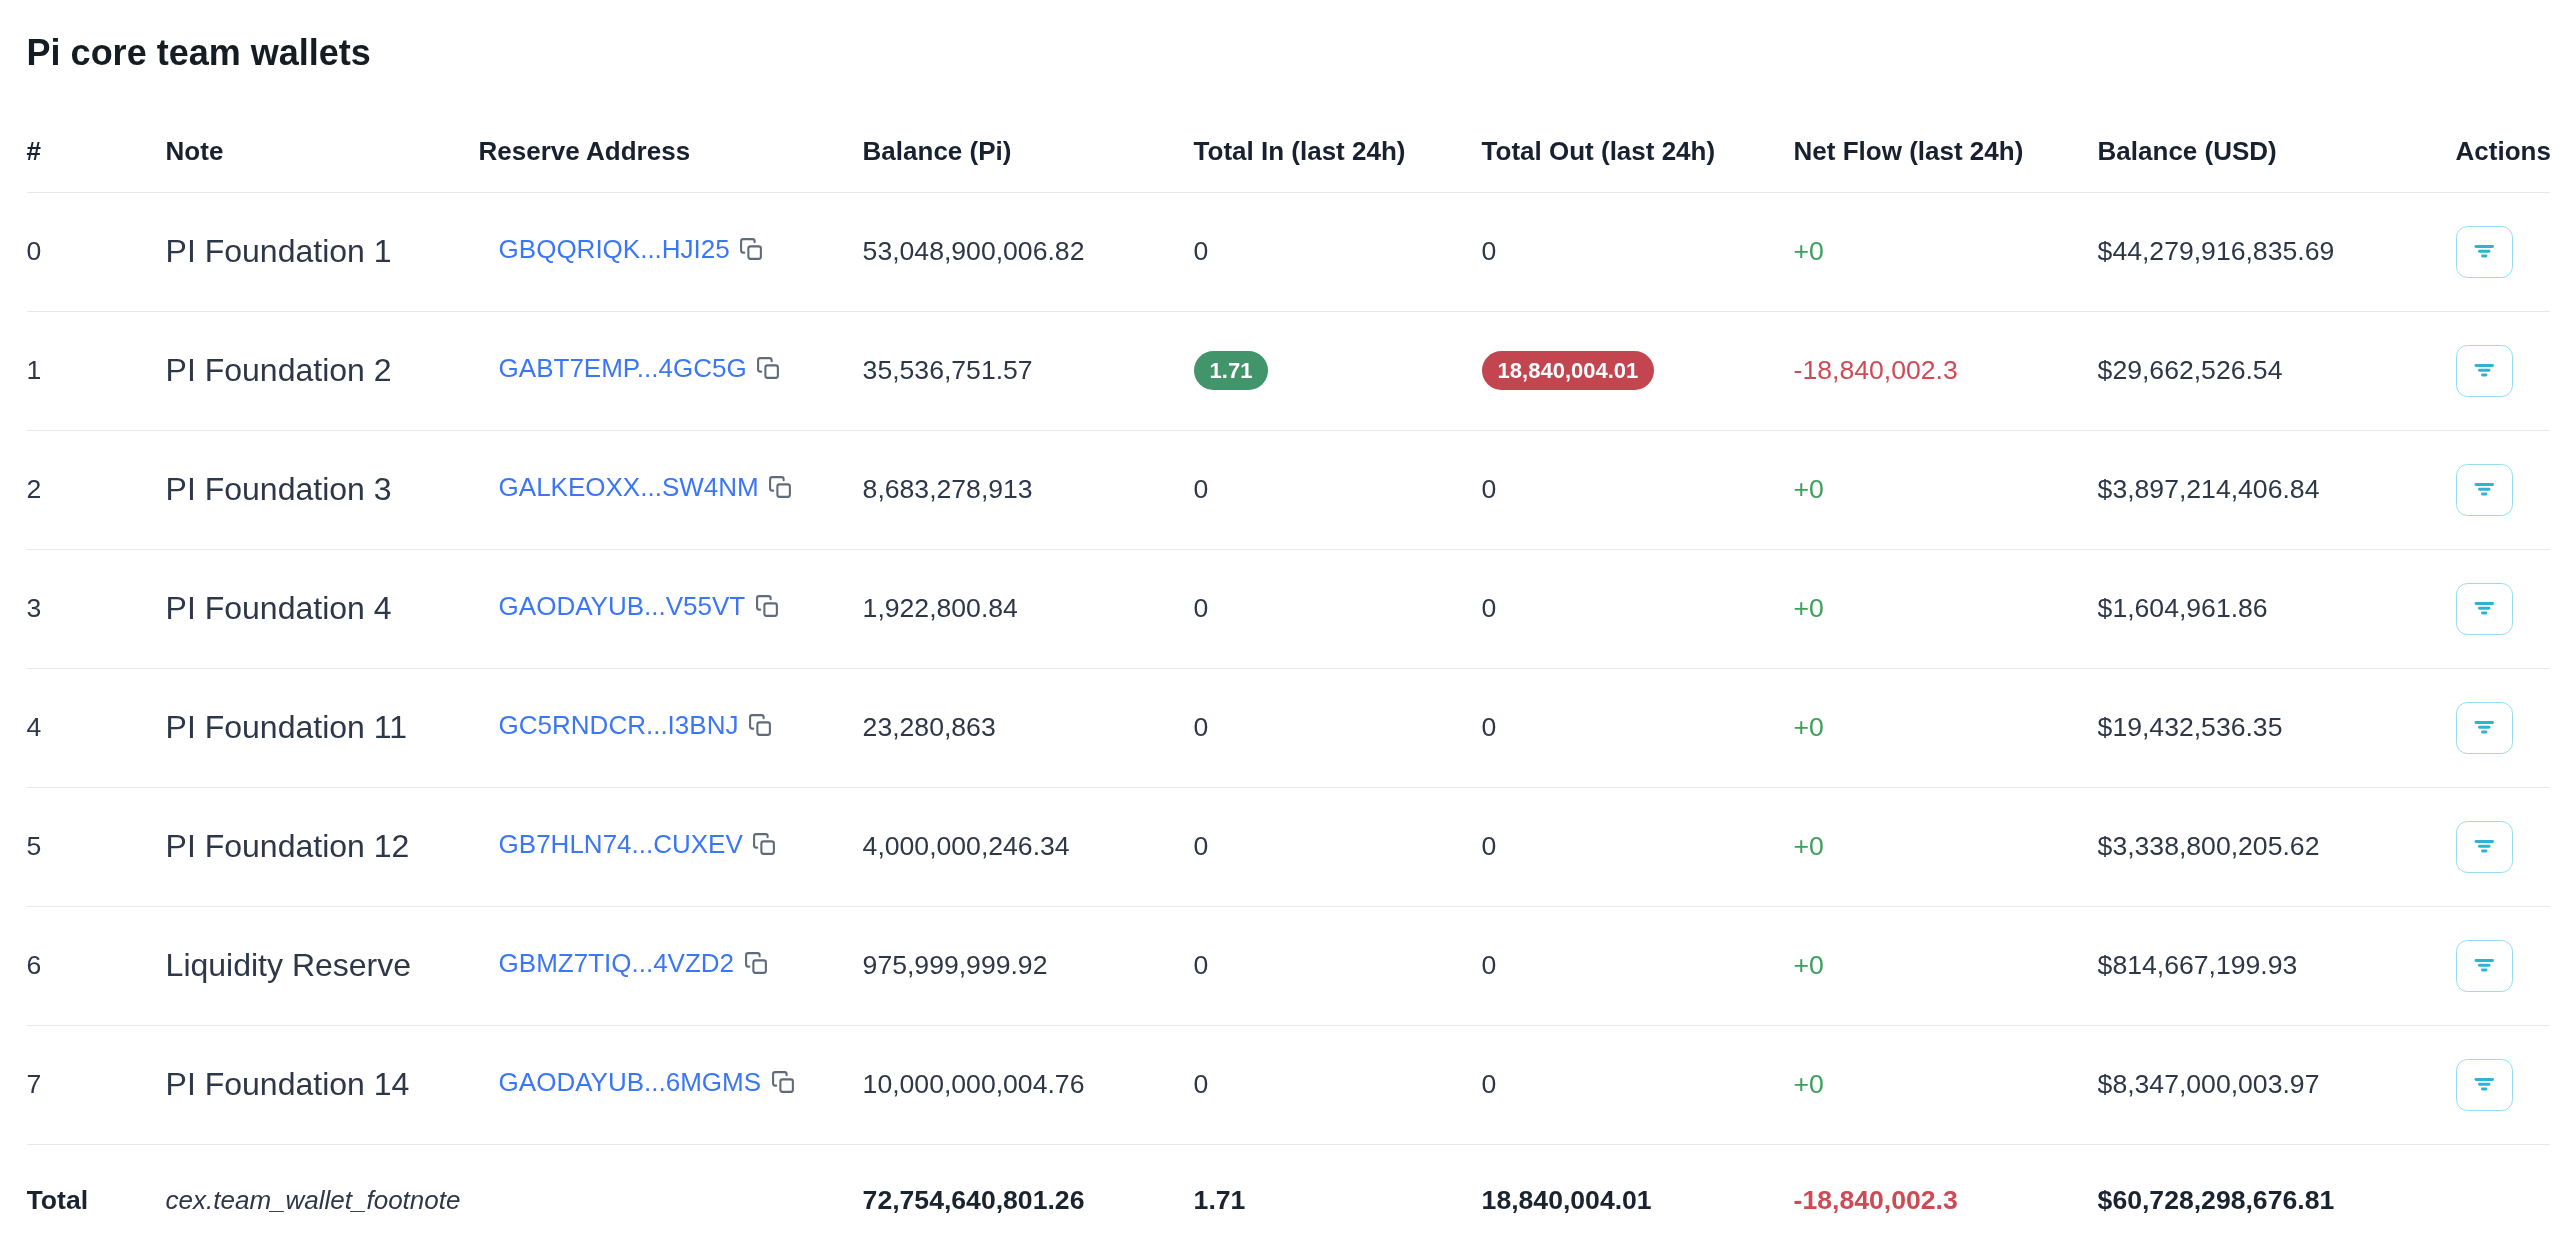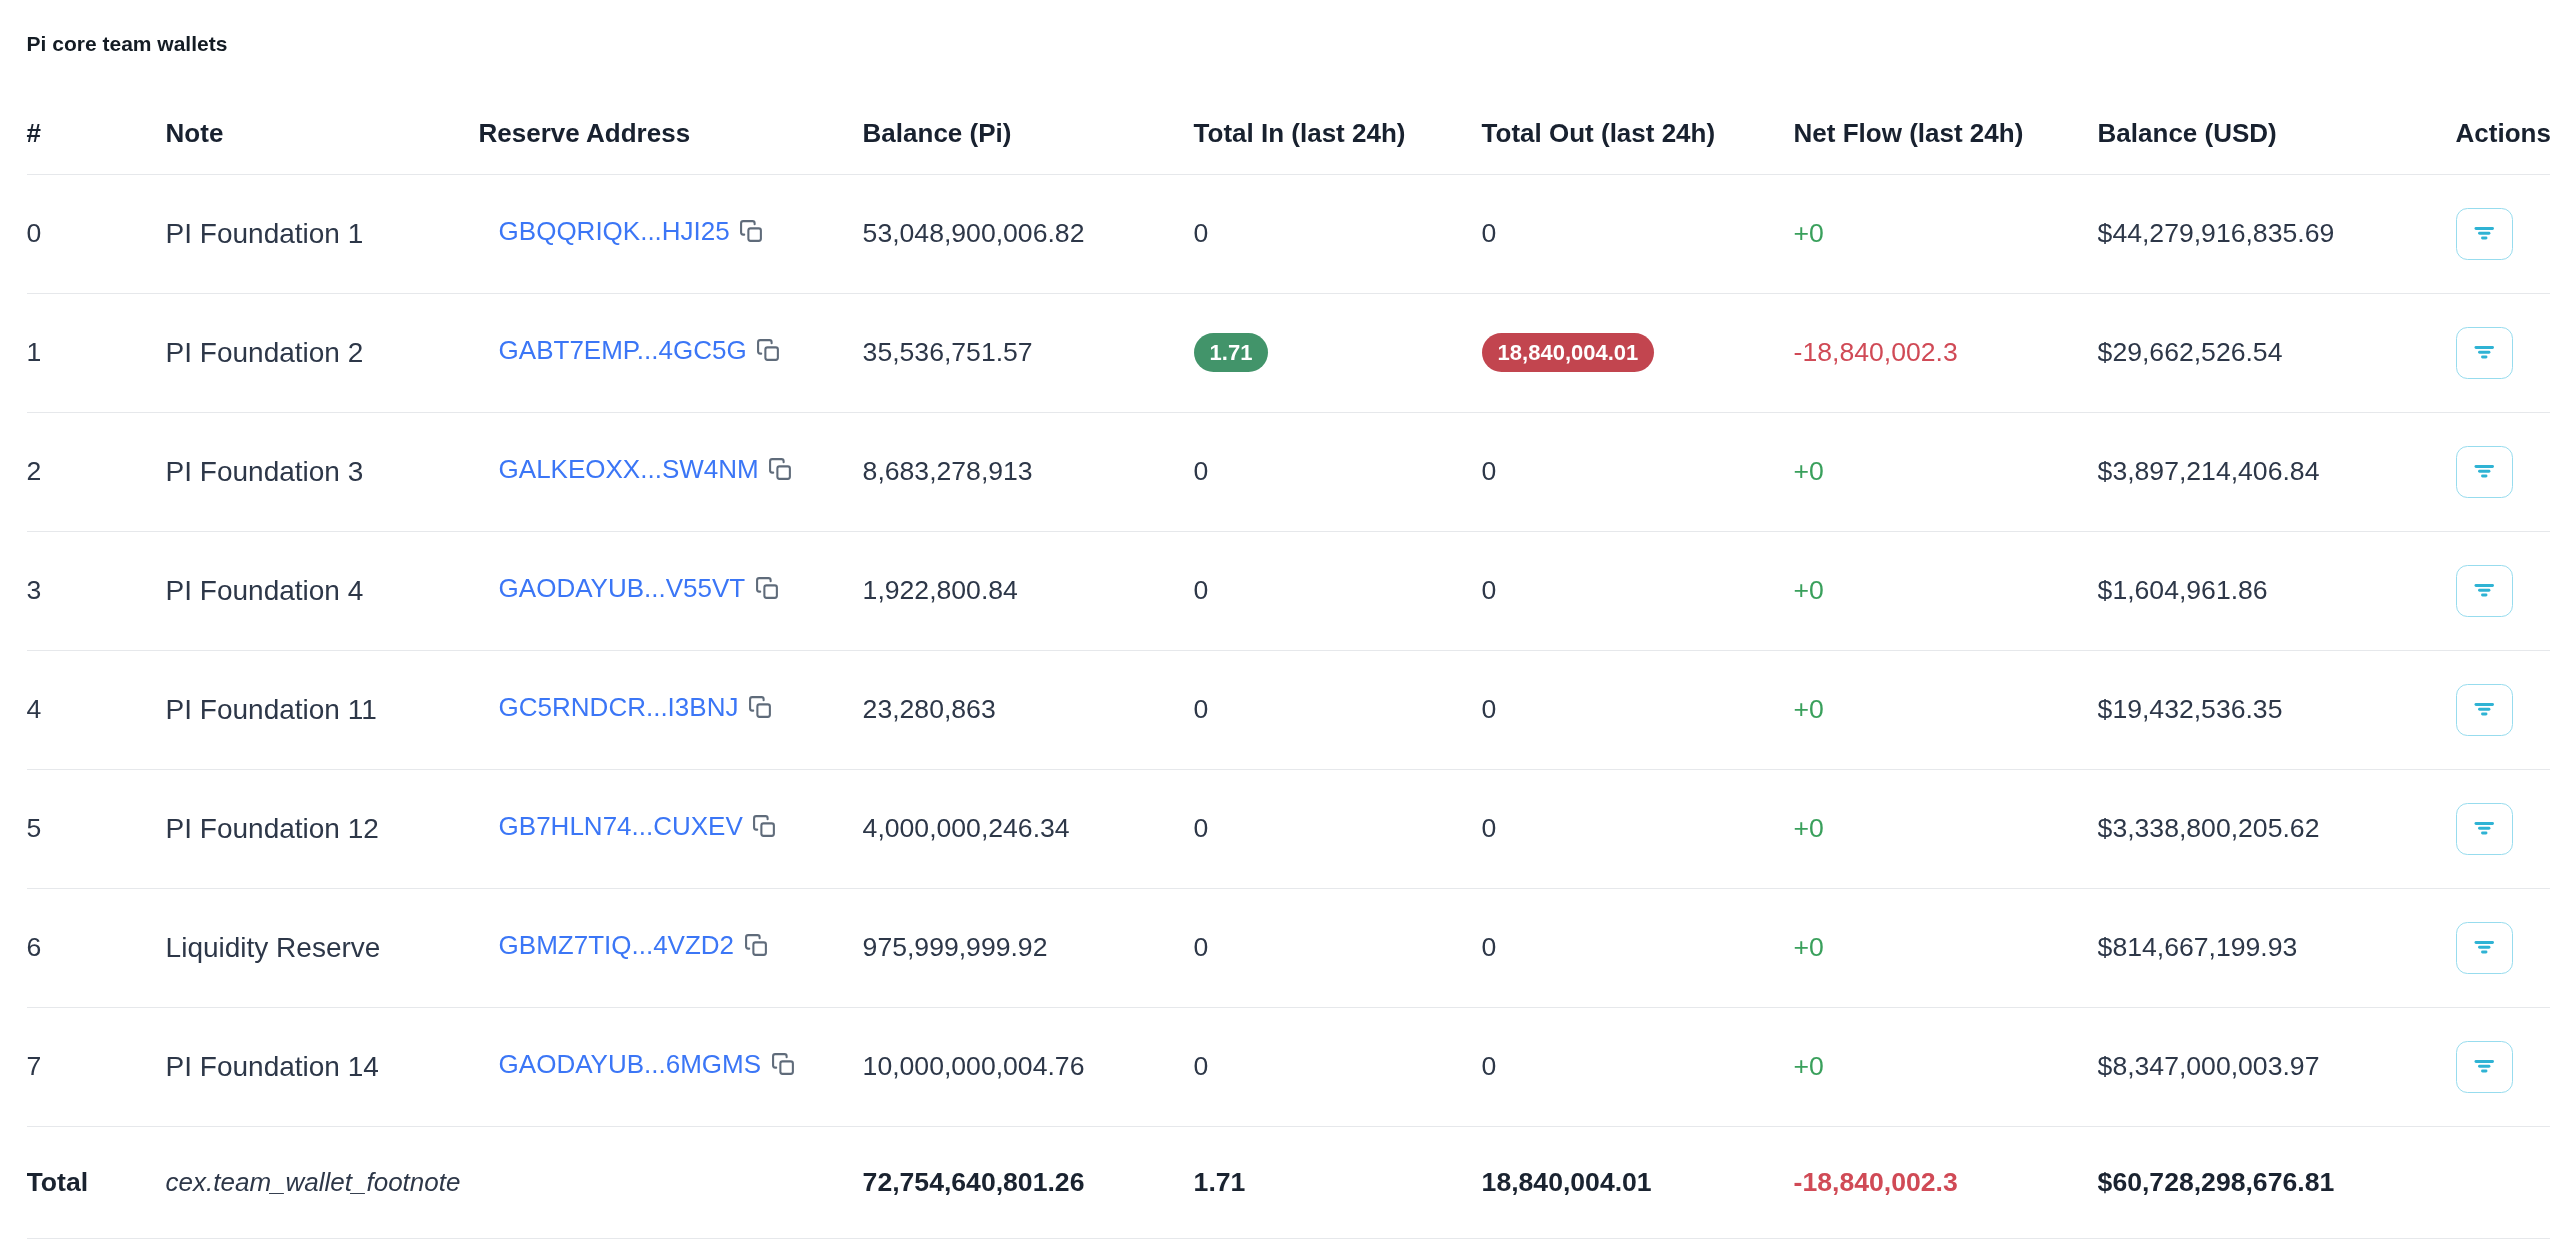--- a/index.html
+++ b/index.html
@@ -17,21 +17,21 @@
   *{box-sizing:border-box;}
   html,body{margin:0;padding:0;background:#ffffff;}
   body{
     font-family:"Liberation Sans",sans-serif;
     color:var(--text);
     width:2576px;
     min-height:1245px;
   }
   .page{padding:17px 26.6px 0 26.6px;}
   .page-title{
-    font-size:21px;
+    font-size:36px;
     font-weight:700;
     color:var(--heading);
     margin:15px 0 38px 0;
   }
   table{border-collapse:collapse;table-layout:fixed;width:2523px;}
   th{
     text-align:left;
     font-size:26px;
     font-weight:700;
     color:#18212f;
@@ -45,21 +45,21 @@
     text-align:left;
     font-size:26.6px;
     height:119px;
     vertical-align:middle;
     border-bottom:0.9px solid var(--divider);
     padding:0 17px 0 0;
     color:var(--text);
     white-space:nowrap;
     overflow:hidden;
   }
-  .c-note{font-size:28px;}
+  .c-note{font-size:32px;}
   .addr-link{color:var(--link);text-decoration:none;font-size:26px;cursor:pointer;margin-left:20px;}
   .copy-btn{display:inline-block;margin-left:9.5px;vertical-align:-3.8px;cursor:pointer;}
   .copy-btn svg{display:inline-block;}
   .badge{
     display:inline-block;
     color:#ffffff;
     font-weight:700;
     font-size:22px;
     line-height:1;
     padding:8.5px 16px;

